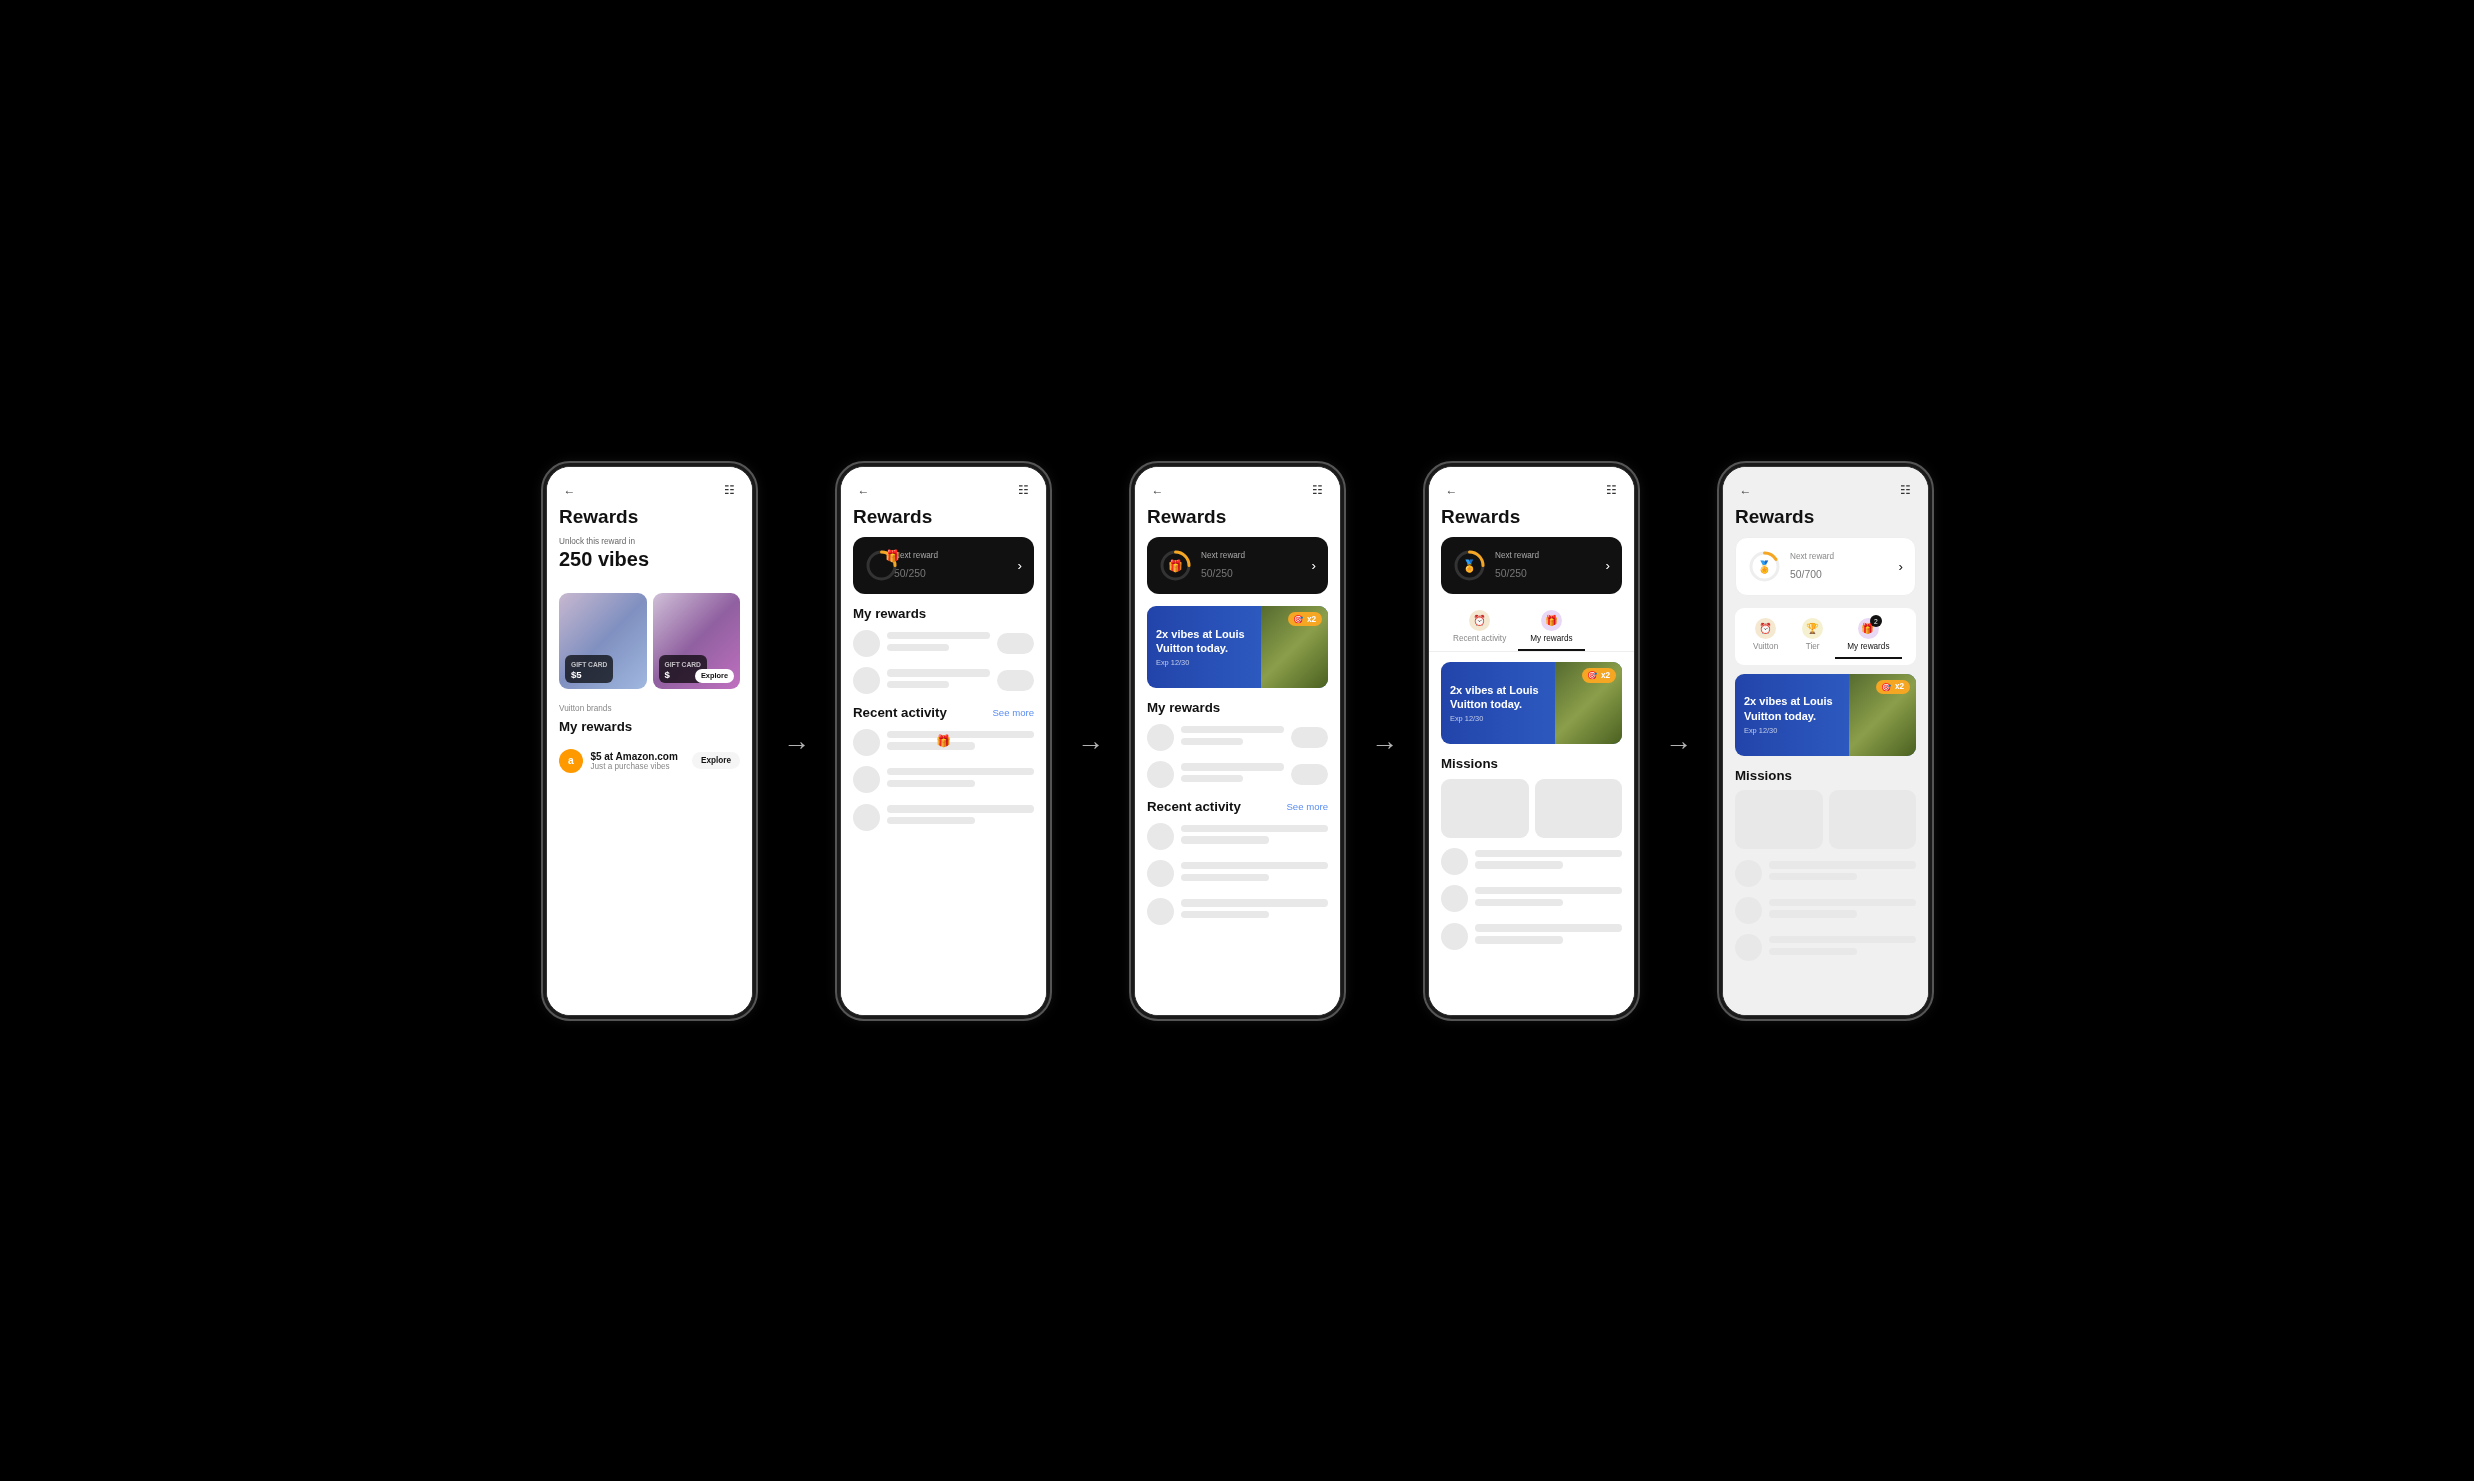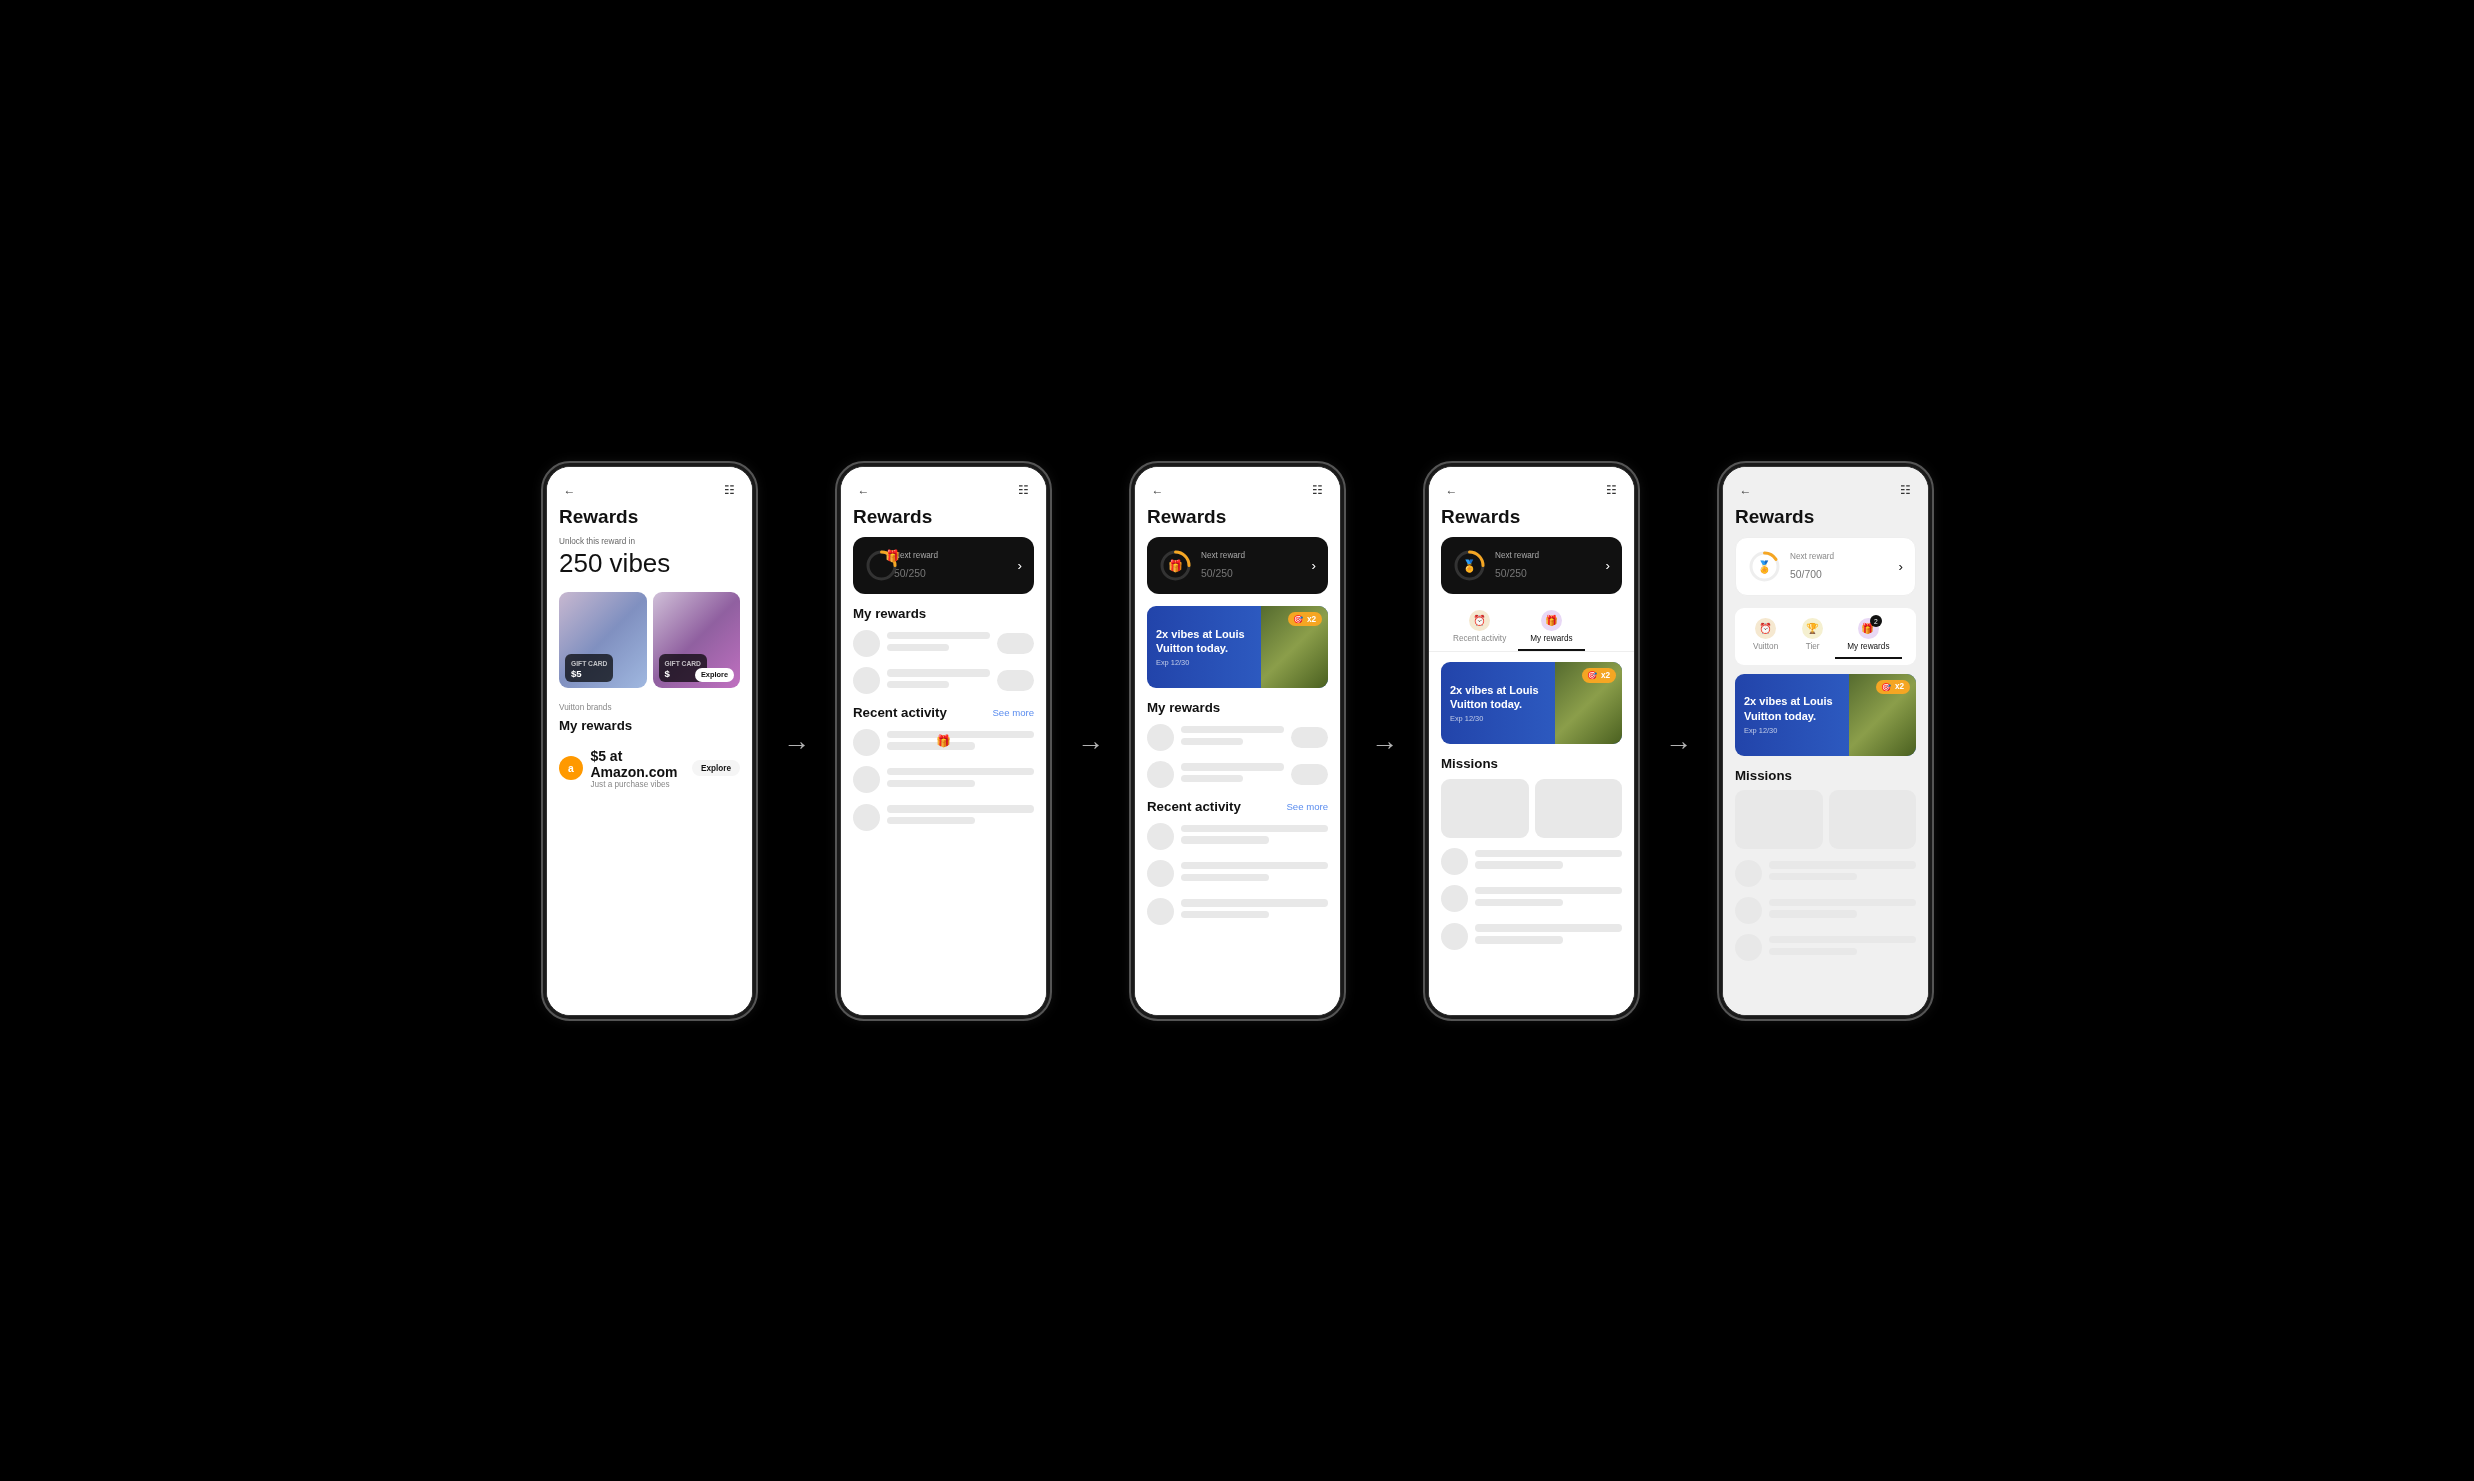--- a/index.html
+++ b/index.html
@@ -87,24 +87,24 @@
 
     
     .s1-unlock-text {
       padding: 0 12px;
       font-size: 8.2px;
       color: #666;
       margin-bottom: 1.5px;
     }
     .s1-vibes {
       padding: 0 12px;
-      font-size: 26px;
-      font-weight: 400;
+      font-size: 20px;
+      font-weight: 700;
       color: #111;
-      margin-bottom: 13px;
+      margin-bottom: 22px;
     }
     .s1-cards-row {
       display: flex;
       gap: 6px;
       padding: 0 12px;
       margin-bottom: 12px;
     }
     .s1-card {
       flex: 1;
       height: 96px;
@@ -163,21 +163,21 @@
       background: #f90;
       display: flex;
       align-items: center;
       justify-content: center;
       font-size: 10.4px;
       font-weight: 700;
       color: #fff;
     }
     .s1-reward-info { flex: 1; }
     .s1-reward-name {
-      font-size: 14px;
+      font-size: 10px;
       font-weight: 600;
       color: #111;
     }
     .s1-reward-sub {
       font-size: 8.2px;
       color: #888;
     }
     .s1-explore-btn2 {
       background: #f5f5f5;
       border-radius: 15px;

